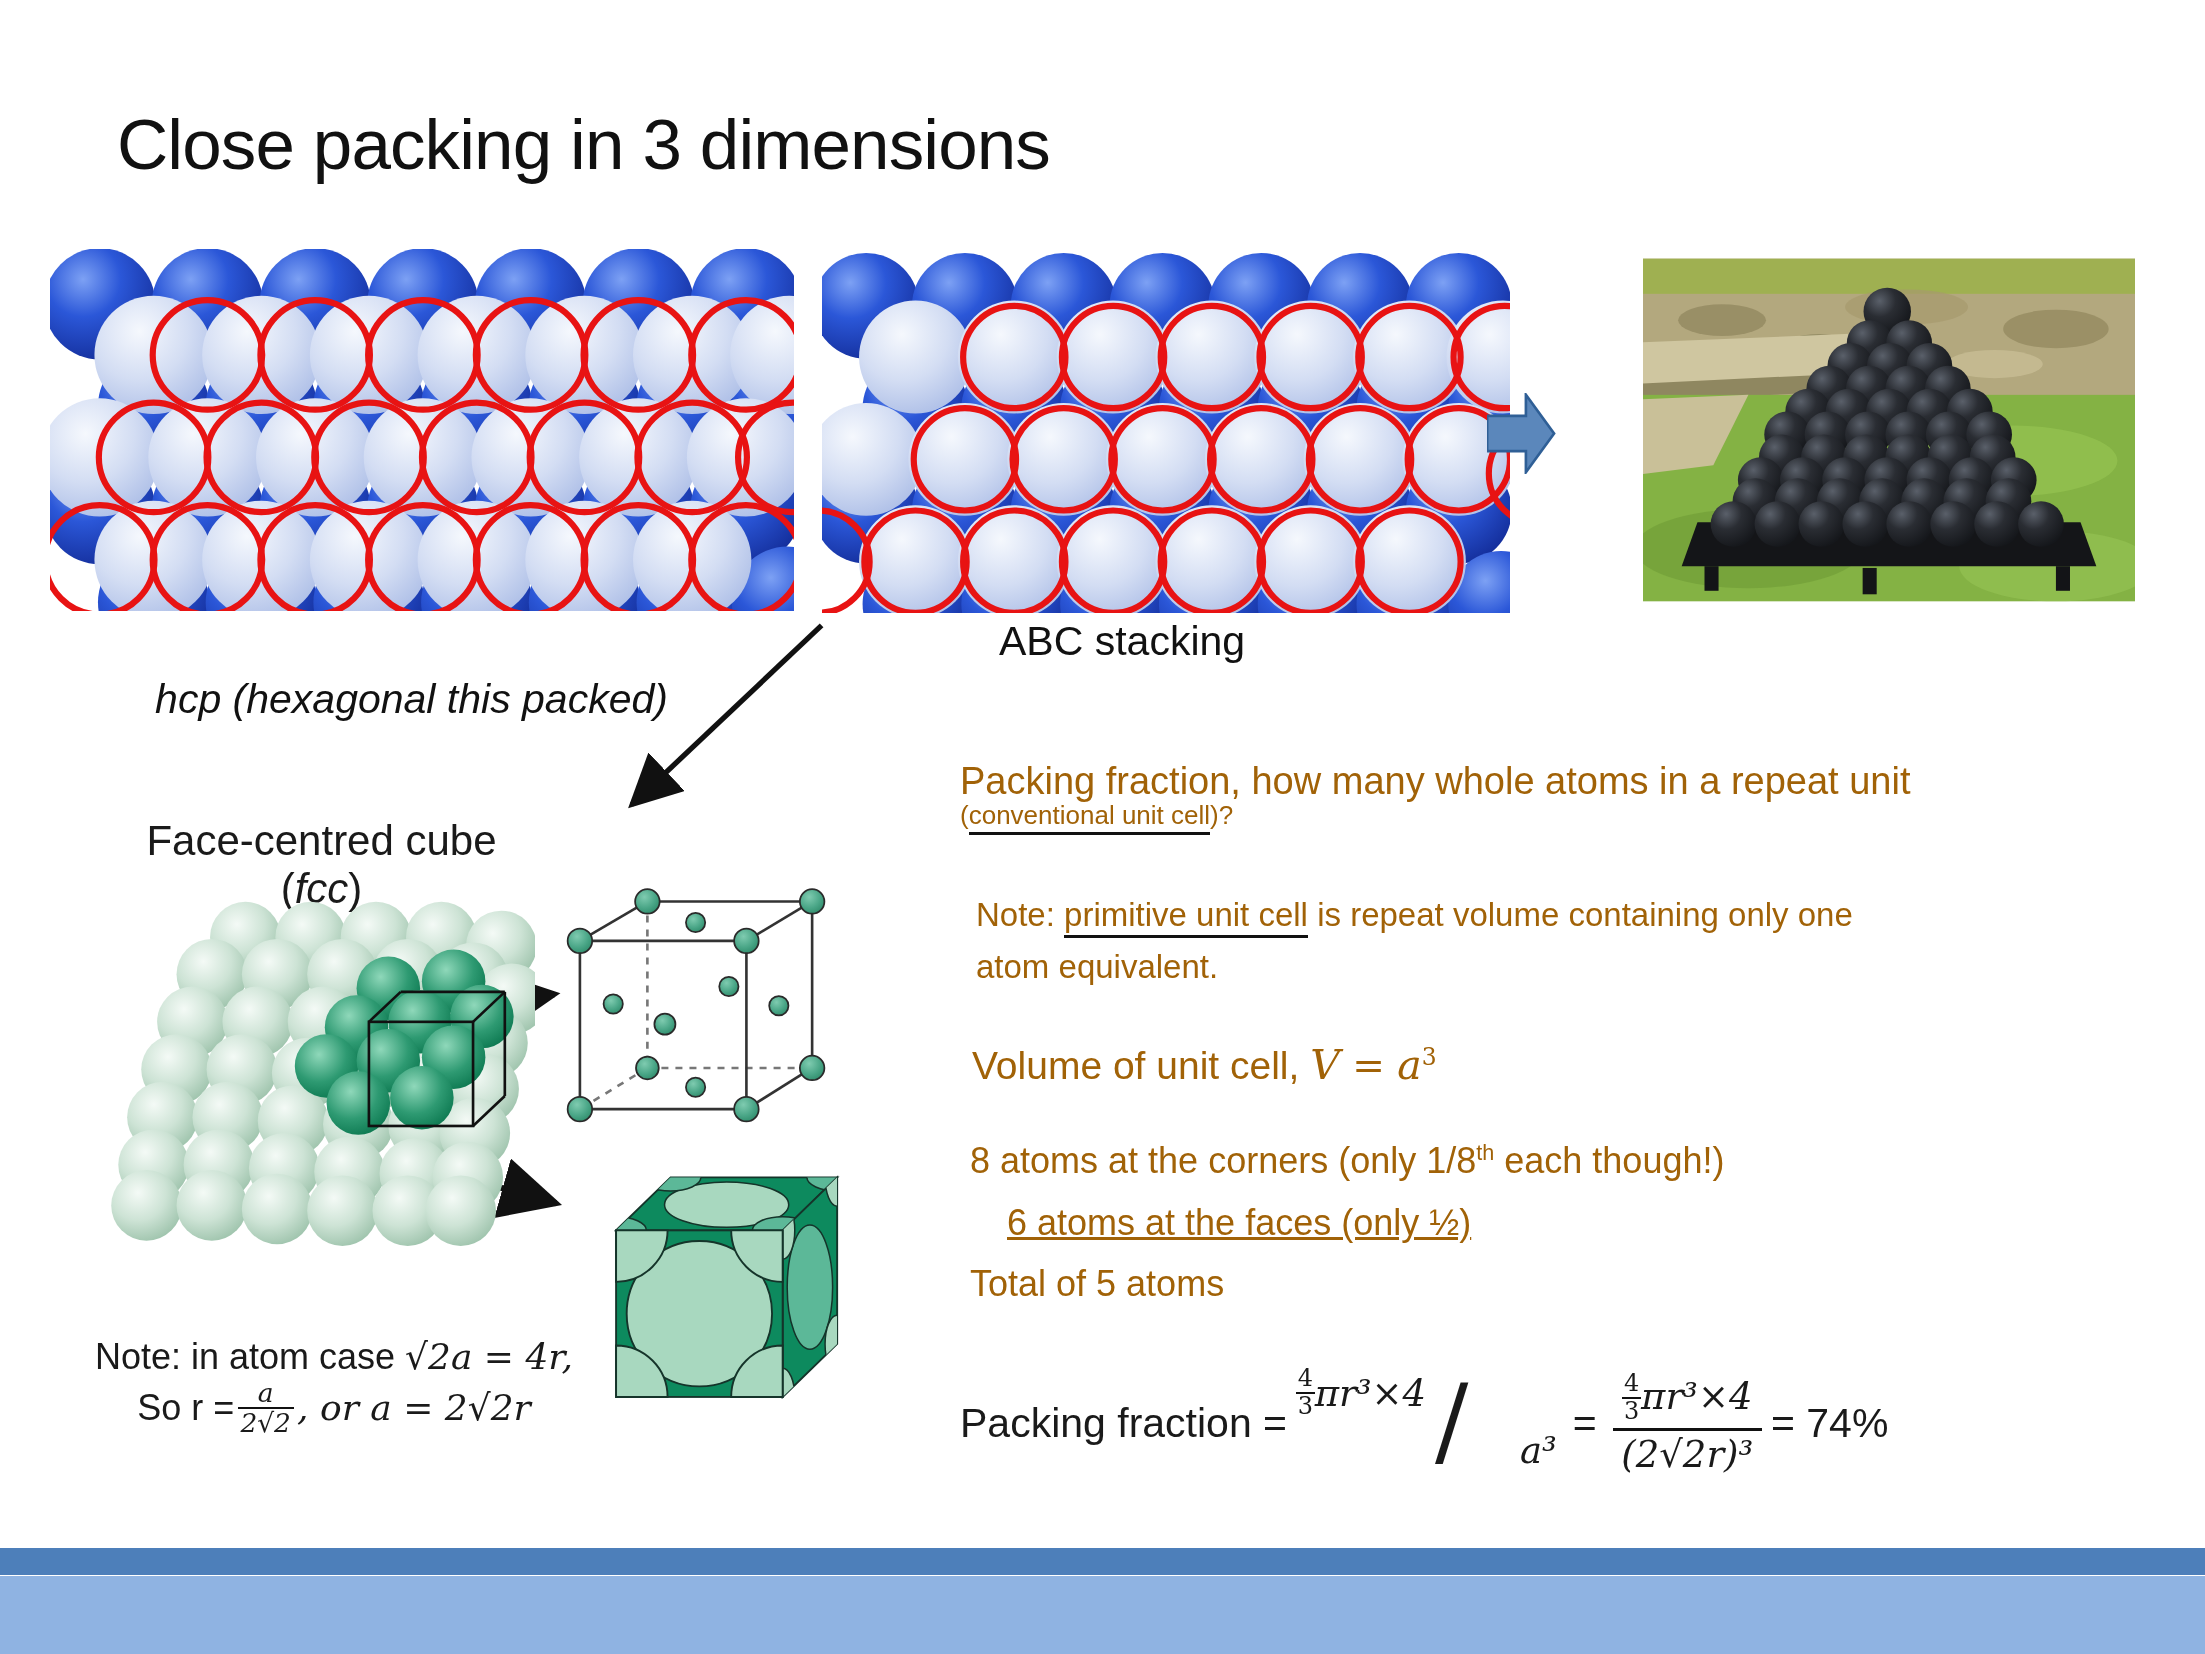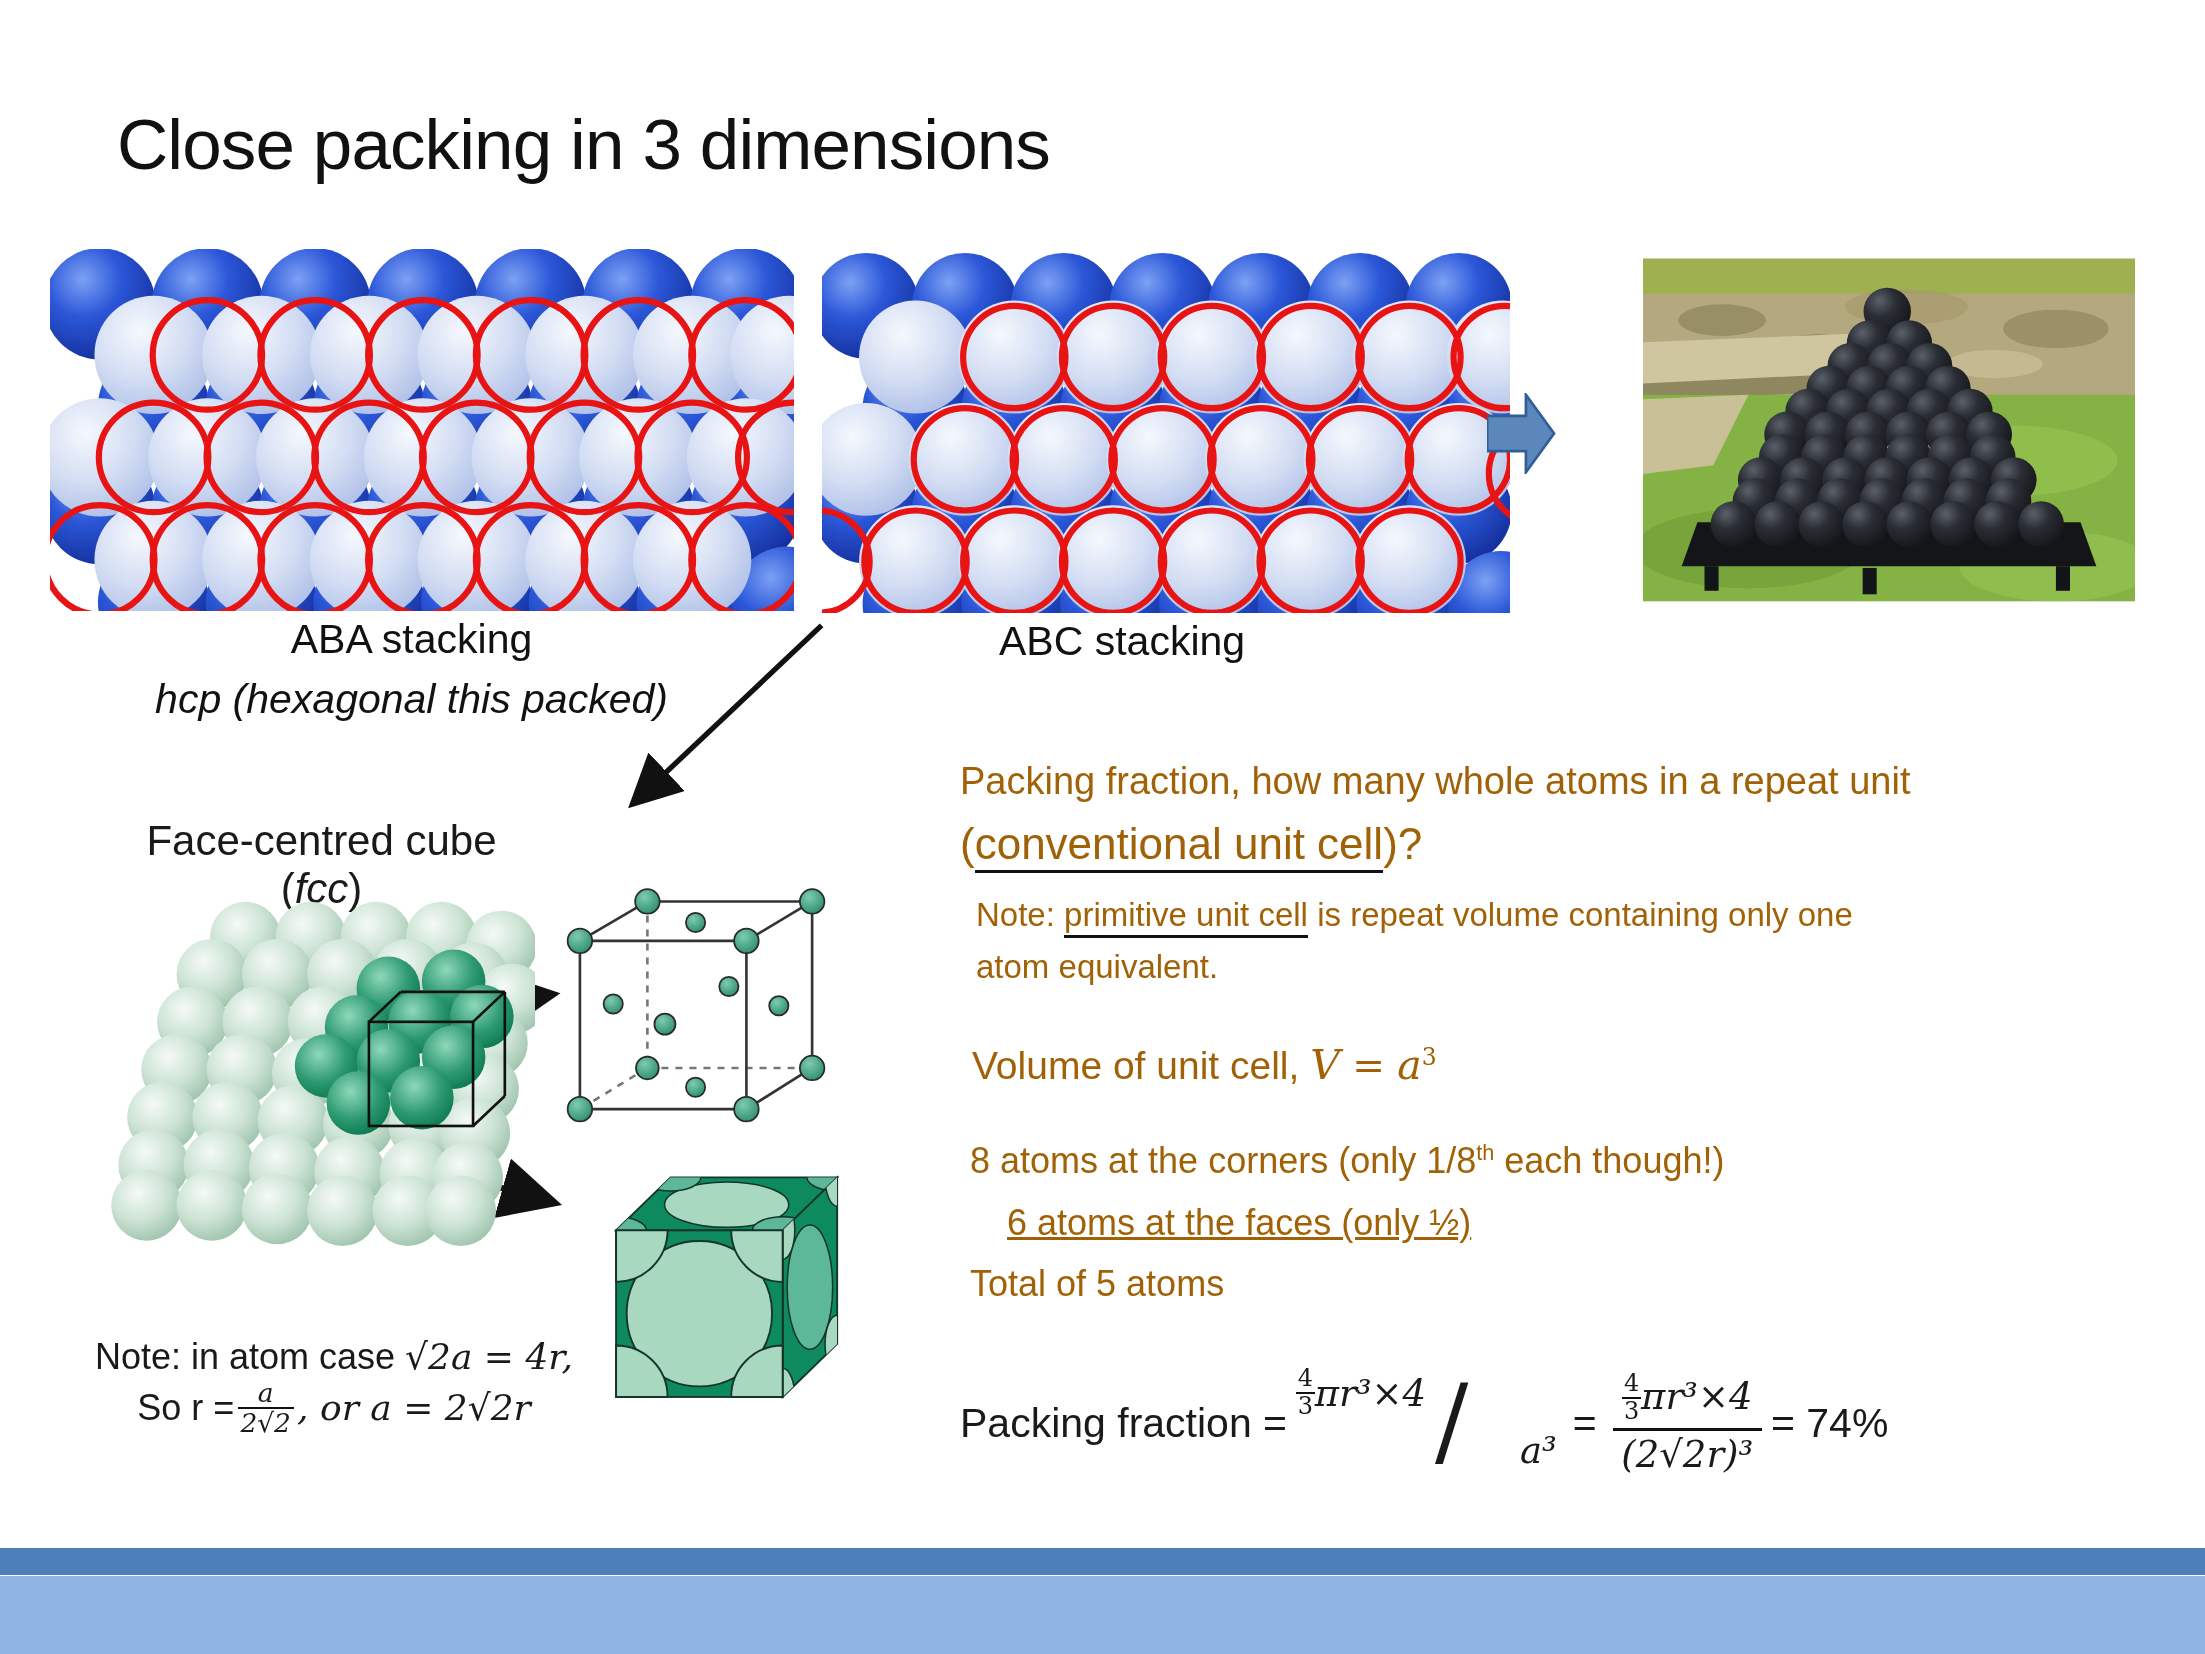--- a/index.html
+++ b/index.html
@@ -8,21 +8,21 @@
   .abs{position:absolute;}
   .title{left:117px;top:104px;font-size:71px;letter-spacing:-0.9px;color:#111;}
   .imgbox{overflow:hidden;}
   .cap{font-size:41px;text-align:center;color:#111;}
   .ital{font-style:italic;}
   .mvar{font-family:"DejaVu Serif",serif;font-style:italic;}
   .mser{font-family:"DejaVu Serif",serif;}
   .ul{border-bottom:3.5px solid #111;padding-bottom:1.8px;}
   .rcol{color:#a16207;}
   .q1{left:960px;top:760px;font-size:38px;}
-  .q2{left:960px;top:819px;font-size:44px;}
+  .q2{left:960px;top:800px;font-size:26px;}
   .noteP1{left:976px;top:896px;font-size:33px;}
   .noteP2{left:976px;top:948px;font-size:33px;}
   .vol{left:972px;top:1041px;font-size:39px;}
   .vol .mvar{font-size:41px;}
   .at1{left:970px;top:1140px;font-size:36px;}
   .at2{left:1007px;top:1202px;font-size:36px;text-decoration:underline;}
   .at3{left:970px;top:1263px;font-size:36px;}
   sup{font-size:60%;}
   .packrow{left:960px;top:1348px;height:150px;display:flex;align-items:center;font-size:41px;gap:8.8px;}
   .sfrac{display:inline-flex;flex-direction:column;align-items:center;font-size:24px;line-height:1.08;font-family:"DejaVu Serif",serif;}
@@ -299,21 +299,20 @@
           <circle cx="203" cy="302" r="26"></circle>
           <circle cx="253" cy="302" r="26"></circle>
           <circle cx="303" cy="302" r="26"></circle>
           <circle cx="353" cy="302" r="26"></circle>
           <circle cx="403" cy="302" r="26"></circle>
           <circle cx="453" cy="302" r="26"></circle>
       </g>
     </svg>
   </div>
 
-  <div class="abs cap" style="left:50px;top:616px;width:723px;">ABA stacking</div>
   <div class="abs cap ital" style="left:50px;top:676px;width:723px;">hcp (hexagonal this packed)</div>
   <div class="abs cap" style="left:999px;top:618px;width:494px;text-align:left;">ABC stacking</div>
 
   <div class="abs" style="left:123px;top:817px;width:397px;text-align:center;font-size:42px;">
     <span>Face-centred cube (</span><span class="ital">fcc</span><span>)</span>
   </div>
 
   <svg class="abs" style="left:0;top:0;pointer-events:none;" width="2206" height="1654" viewBox="0 0 2500 1875">
     <defs>
       <marker id="ah" markerWidth="12" markerHeight="12" refX="9" refY="5" orient="auto">

